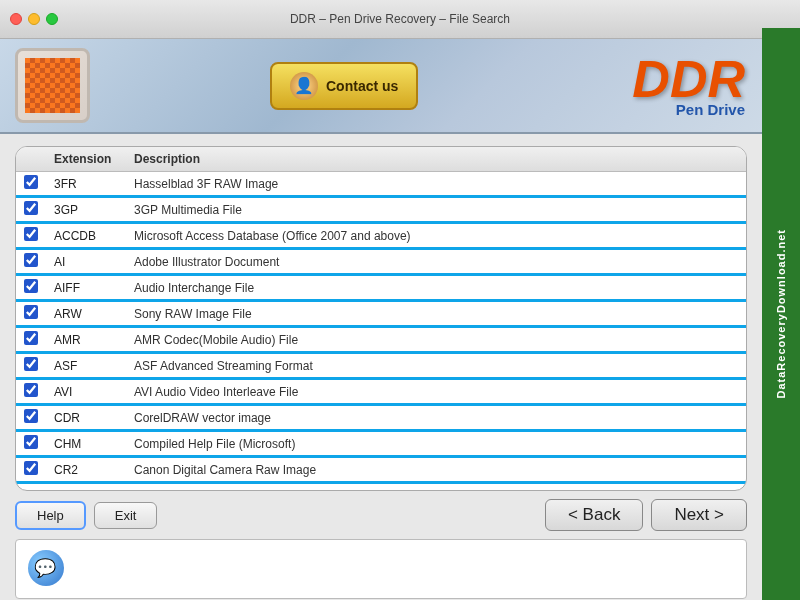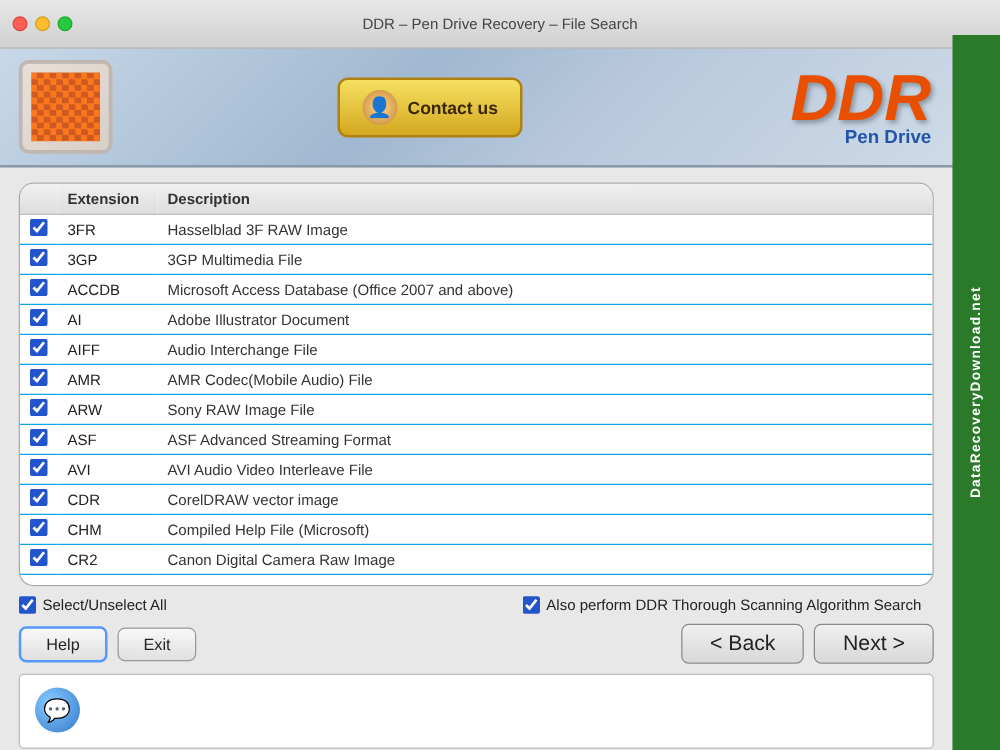--- a/index.html
+++ b/index.html
@@ -173,21 +173,21 @@
       color: #333;
       font-size: 12px;
     }
     .file-table thead th:first-child {
       width: 30px;
     }
     .file-table thead th:nth-child(2) {
       width: 80px;
     }
     .file-table tbody tr {
-      border-bottom: 1px solid #0ea5e9;
+      border-bottom: 3px solid #0ea5e9;
     }
     .file-table tbody td {
       padding: 3px 8px;
       vertical-align: middle;
       font-size: 12px;
     }
     .row-checkbox {
       width: 14px;
       height: 14px;
       accent-color: #2255cc;
@@ -341,30 +341,30 @@
             <td class="ext-col">AI</td>
             <td class="desc-col">Adobe Illustrator Document</td>
           </tr>
           <tr>
             <td><input type="checkbox" class="row-checkbox" checked="" style=""></td>
             <td class="ext-col">AIFF</td>
             <td class="desc-col">Audio Interchange File</td>
           </tr>
           <tr>
             <td><input type="checkbox" class="row-checkbox" checked="" style=""></td>
+            <td class="ext-col">ARW</td>
+            <td class="desc-col">Sony RAW Image File</td>
+          </tr>
+          <tr>
+            <td><input type="checkbox" class="row-checkbox" checked="" style=""></td>
             <td class="ext-col">AMR</td>
             <td class="desc-col">AMR Codec(Mobile Audio) File</td>
           </tr>
           <tr>
             <td><input type="checkbox" class="row-checkbox" checked="" style=""></td>
-            <td class="ext-col">ARW</td>
-            <td class="desc-col">Sony RAW Image File</td>
-          </tr>
-          <tr>
-            <td><input type="checkbox" class="row-checkbox" checked="" style=""></td>
             <td class="ext-col">ASF</td>
             <td class="desc-col">ASF Advanced Streaming Format</td>
           </tr>
           <tr>
             <td><input type="checkbox" class="row-checkbox" checked="" style=""></td>
             <td class="ext-col">AVI</td>
             <td class="desc-col">AVI Audio Video Interleave File</td>
           </tr>
           <tr>
             <td><input type="checkbox" class="row-checkbox" checked="" style=""></td>
@@ -378,30 +378,20 @@
           </tr>
           <tr>
             <td><input type="checkbox" class="row-checkbox" checked="" style=""></td>
             <td class="ext-col">CR2</td>
             <td class="desc-col">Canon Digital Camera Raw Image</td>
           </tr>
         </tbody>
     </table>
   </div>
 
-  <div class="bottom-controls">
-    <label class="select-all-label">
-      <input type="checkbox" checked="" class="row-checkbox" style="">
-      <span>Select/Unselect All</span>
-    </label>
-    <label class="thorough-label">
-      <input type="checkbox" checked="" class="row-checkbox" style="">
-      <span>Also perform DDR Thorough Scanning Algorithm Search</span>
-    </label>
-  </div>
 
   <div class="button-row">
     <button class="btn btn-help">Help</button>
     <button class="btn">Exit</button>
     <div class="nav-right" style="display:flex; gap:8px;">
       <button class="btn-nav">&lt; Back</button>
       <button class="btn-nav">Next &gt;</button>
     </div>
   </div>
 

